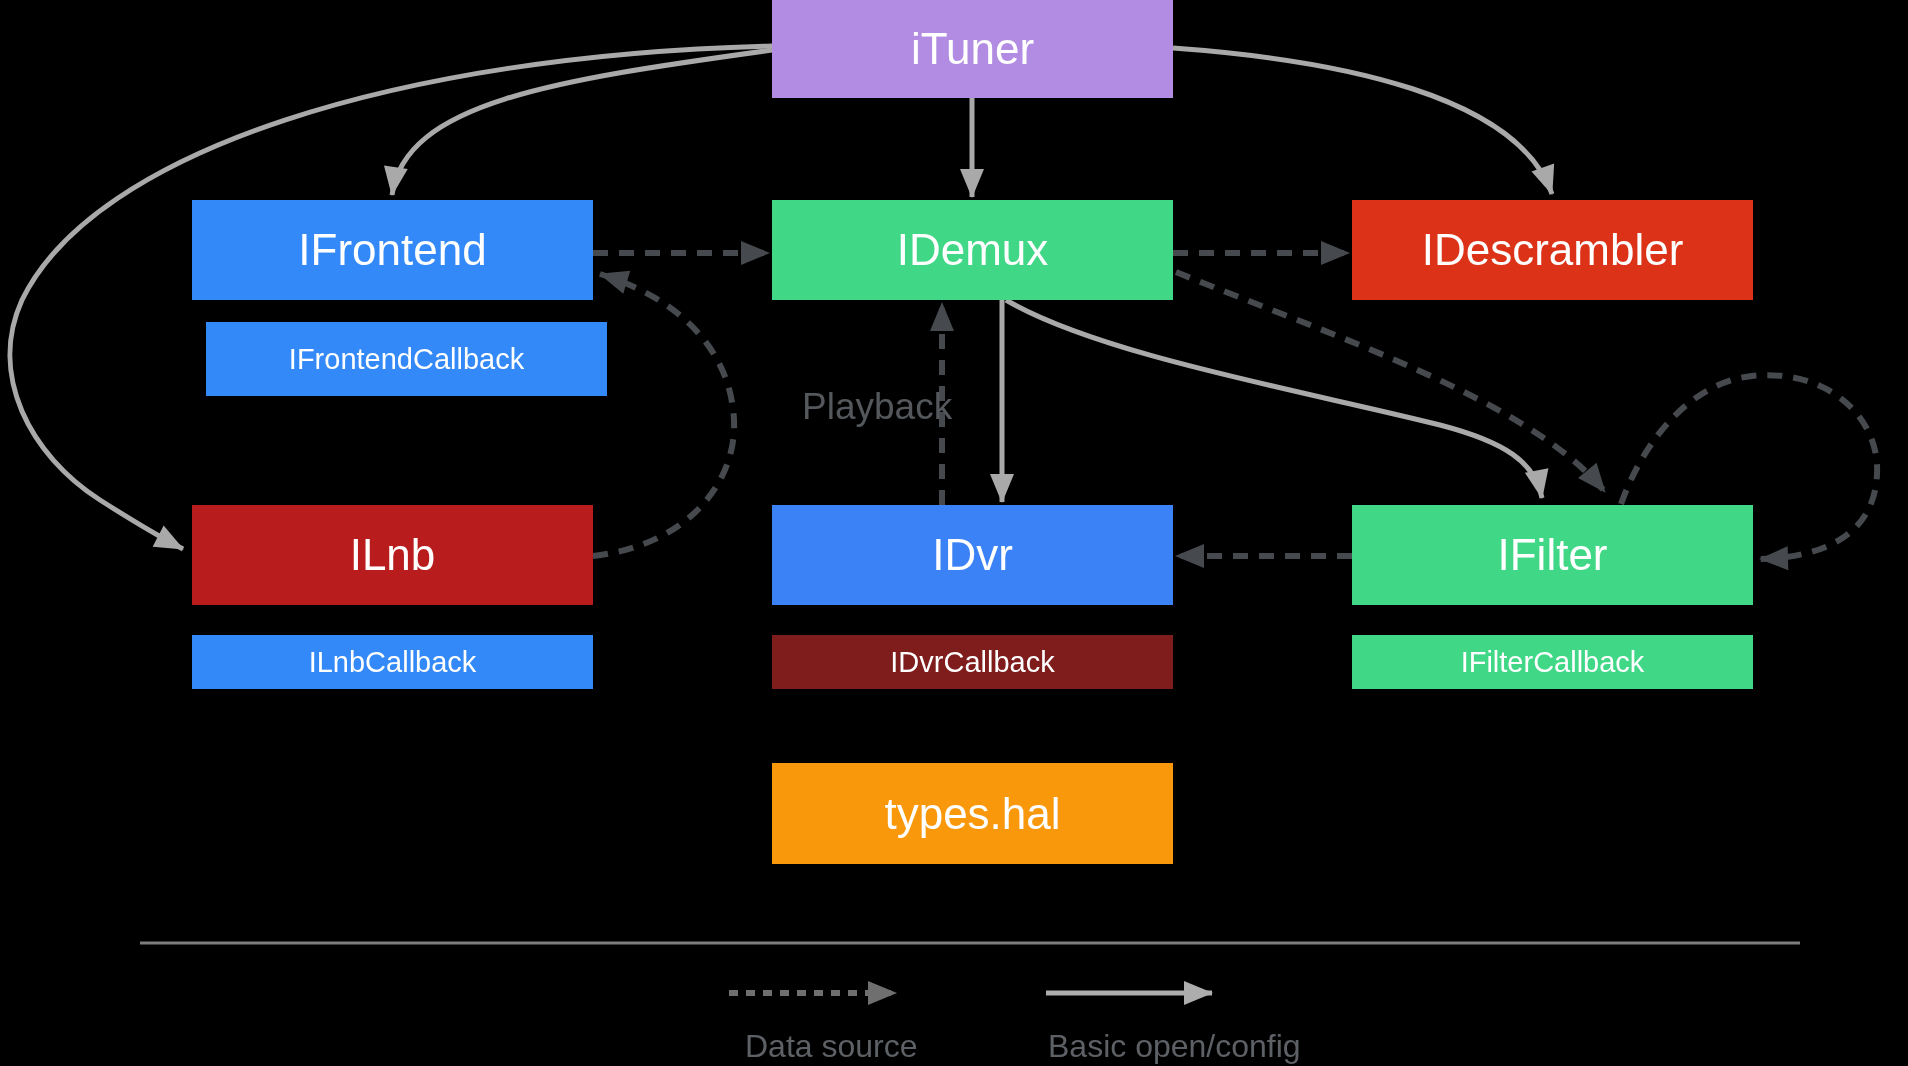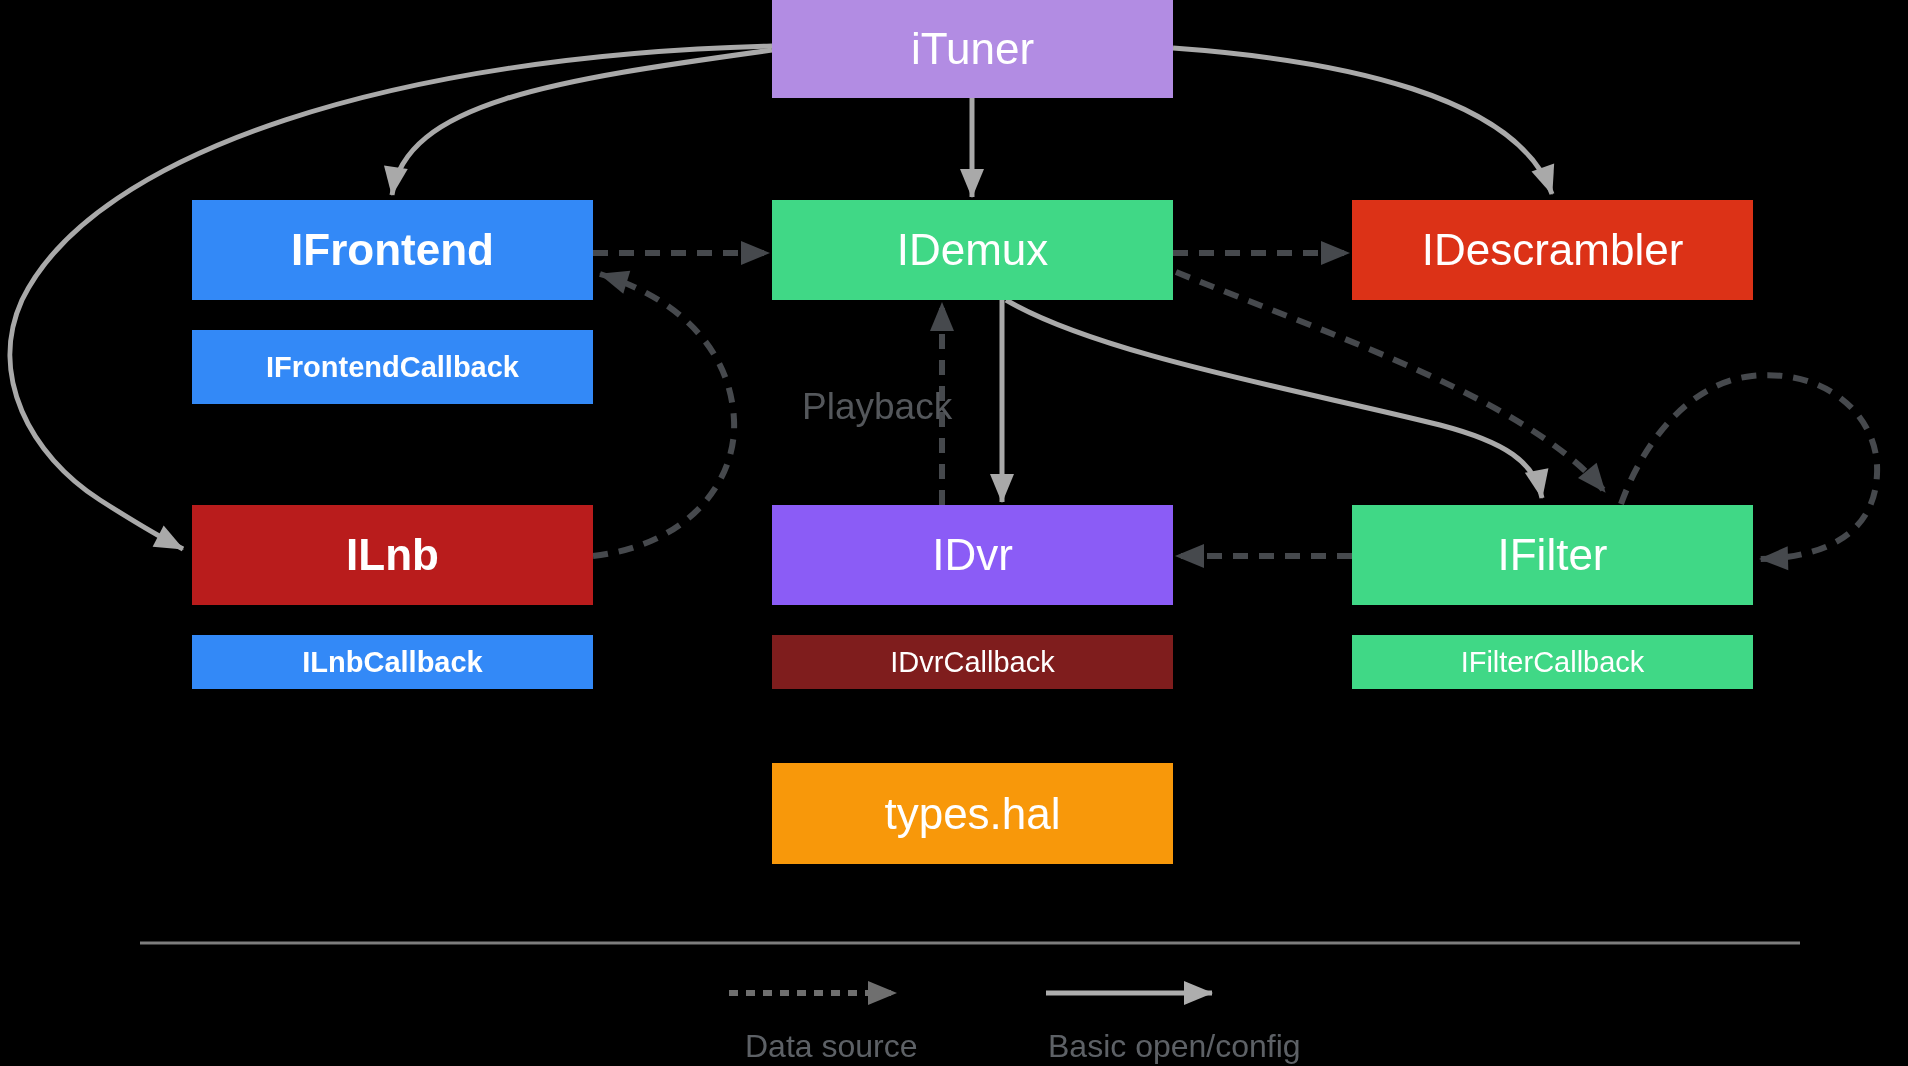--- a/index.html
+++ b/index.html
@@ -6,25 +6,25 @@
   #stage{
     position:relative;width:1908px;height:1066px;background:#000;overflow:hidden;
     font-family:"Liberation Sans", sans-serif;
   }
   .node{
     position:absolute;display:flex;align-items:center;justify-content:center;
     color:#fff;z-index:2;
   }
   .main-label{font-size:44px;}
   .cb-label{font-size:29px;}
-  .col1{left:192px;width:401px;font-weight:bold;}
+  .col1{left:192px;width:401px;}
   .col2{left:772px;width:401px;}
   .col3{left:1352px;width:401px;}
   .row1{top:200px;height:100px;}
-  .row1cb{top:330px;height:74px;}
+  .row1cb{top:322px;height:74px;margin-left:14px;}
   .row2{top:505px;height:100px;}
   .row2cb{top:635px;height:54px;}
   #node-ituner{top:0;height:98px;}
   #node-types-hal{top:763px;height:101px;}
   #edges{position:absolute;left:0;top:0;z-index:1;}
   #playback-label{
     position:absolute;left:766px;top:386px;font-size:37px;color:#54575b;z-index:3;margin-left:36px;
   }
   .legend-text{
     position:absolute;top:1028px;font-size:32px;color:#5d6166;z-index:3;white-space:nowrap;
@@ -90,21 +90,21 @@
   <div class="node main-label col1 row2" style="background-color: #b91c1c;">
     <span>ILnb</span>
   </div>
   <div class="node cb-label col1 row2cb" style="background-color: rgb(51, 137, 247);">
     <span>ILnbCallback</span>
   </div>
 
   <div class="node main-label col2 row1" style="background-color: rgb(64, 216, 134);">
     <span>IDemux</span>
   </div>
-  <div class="node main-label col2 row2" style="background-color: #8b5cf6;">
+  <div class="node main-label col2 row2" style="background-color: #3b82f6;">
     <span>IDvr</span>
   </div>
   <div class="node cb-label col2 row2cb" style="background-color: #7f1d1d;">
     <span>IDvrCallback</span>
   </div>
   <div class="node main-label col2" id="node-types-hal" style="background-color: rgb(248, 152, 10);">
     <span>types.hal</span>
   </div>
 
   <div class="node main-label col3 row1" style="background-color: rgb(220, 50, 23);">

